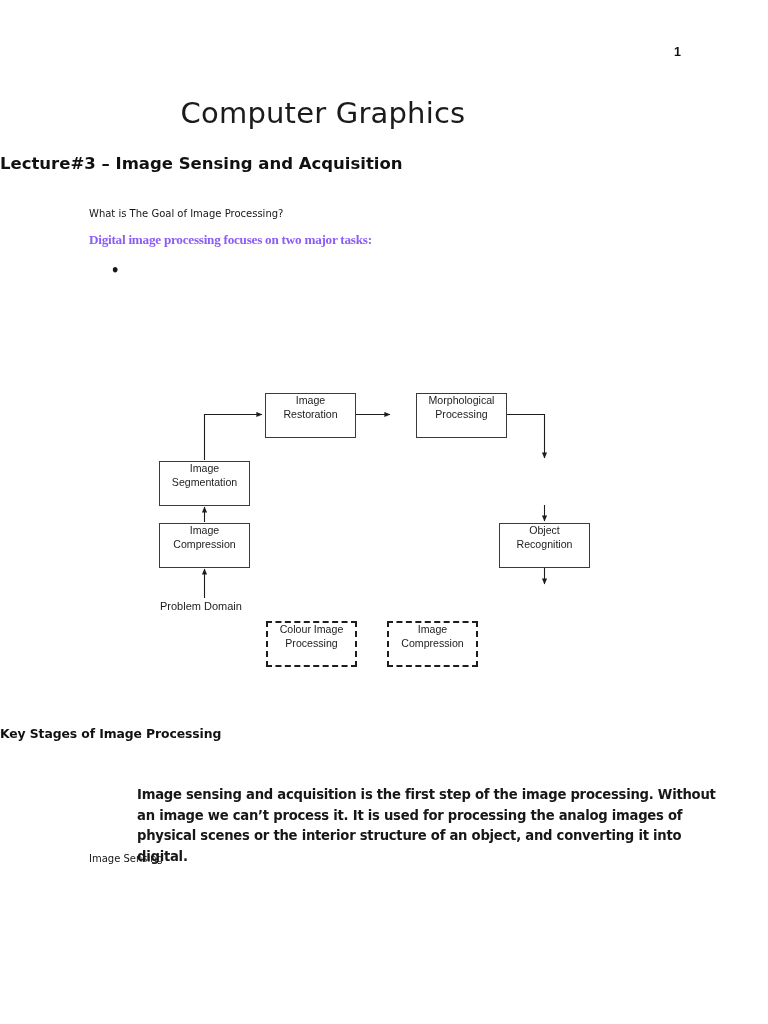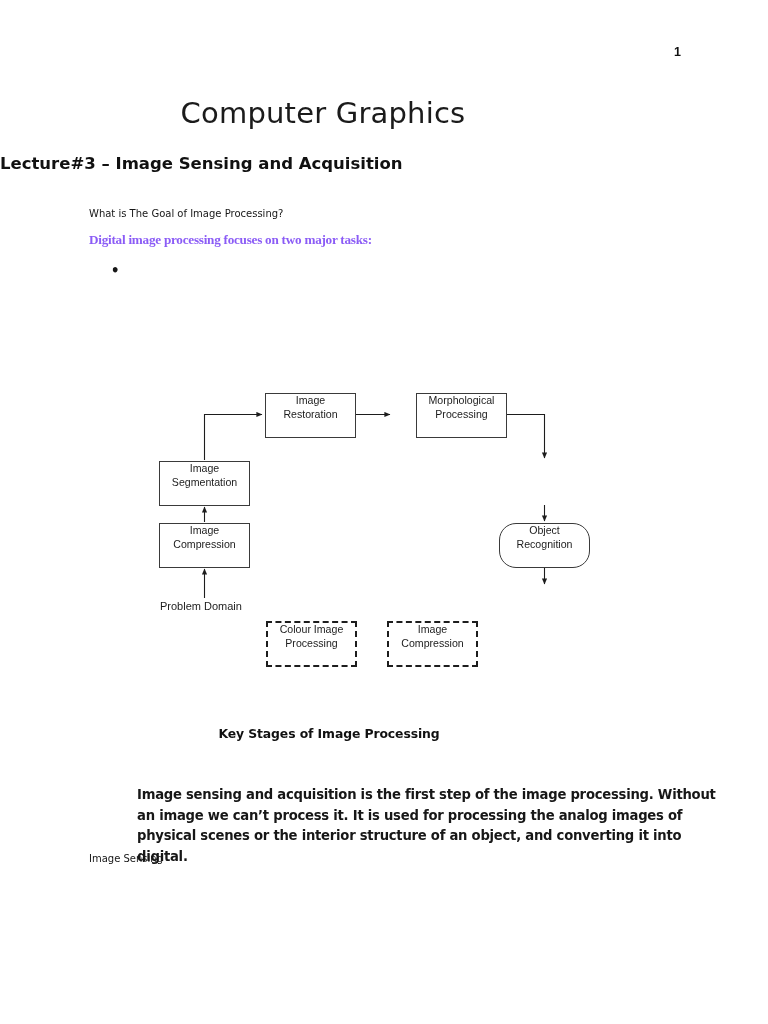--- a/index.html
+++ b/index.html
@@ -146,27 +146,25 @@
     font-size: 11px;
     color: #1c1c1c;
     white-space: nowrap;
   }
 
   .caption {
     position: absolute;
     left: 0;
     top: 726px;
     width: 636px;
-    text-align: center;
     font-size: 12.4px;
     font-weight: 700;
     color: #111;
     font-family: "DejaVu Sans", sans-serif;
     letter-spacing: -0.1px;
-    margin-left: 11px;
   }
 </style>
 </head>
 <body>
 
 <div id="page">
 
   <div class="page-number">1</div>
 
   <div class="doc-title">Computer Graphics</div>
@@ -230,21 +228,21 @@
   </div>
 
   <div class="dbox" style="left:159px; top:523px; width:91px; height:45px;">
     <div>
       <span>Image</span>
       <span>Compression</span>
     </div>
   </div>
 
 
-  <div class="dbox" style="left:499px; top:523px; width:91px; height:45px;border-radius:17px;">
+  <div class="dbox" style="left:499px; top:523px; width:91px; height:45px;">
     <div>
       <span>Object</span>
       <span>Recognition</span>
     </div>
   </div>
 
 
   <div class="dbox dashed" style="left:266px; top:621px; width:91px; height:46px;">
     <div>
       <span>Colour Image</span>

